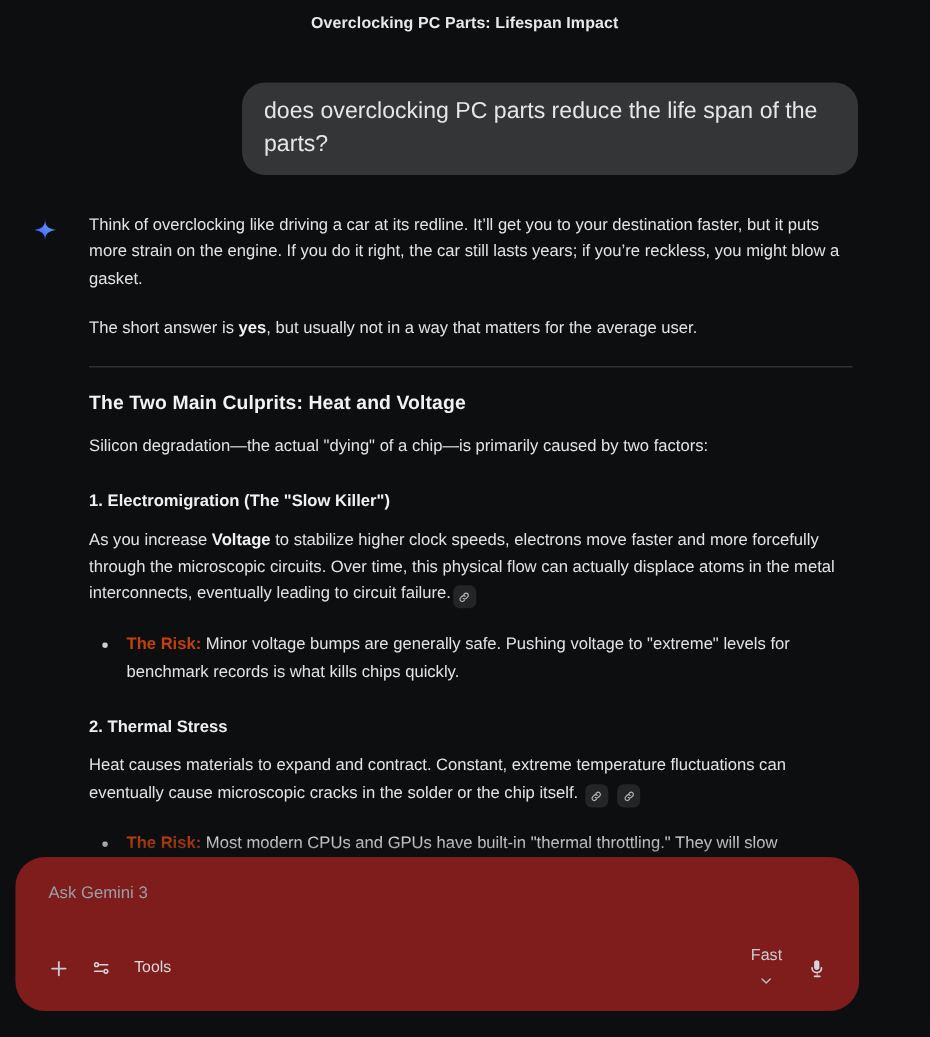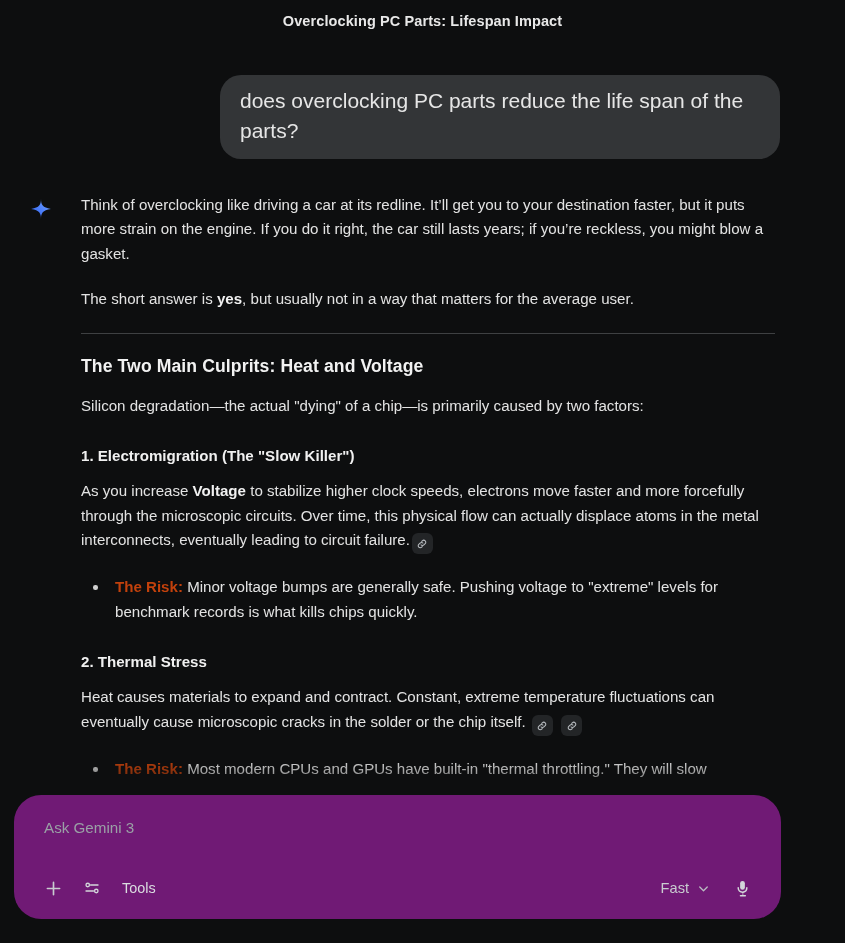--- a/index.html
+++ b/index.html
@@ -157,21 +157,21 @@
     background: linear-gradient(to bottom, rgba(13,14,15,0) 0%, rgba(13,14,15,0.82) 55%, rgba(13,14,15,1) 100%);
     pointer-events: none;
   }
 
   
   .composer {
     position: absolute;
     left: 14px;
     bottom: 24px;
     width: 767px;
-    background: #701a75;
+    background: #7f1d1d;
     border-radius: 27px;
     padding: 20px 22px 14px 22px;
   }
   .composer-input {
     font-size: 15.2px;
     color: #9aa0a6;
     padding: 4px 8px 0 8px;
     min-height: 42px;
     cursor: text;
   }
@@ -204,20 +204,21 @@
   }
   .spacer { flex: 1; }
   .model-pick {
     display: flex;
     align-items: center;
     gap: 7px;
     padding: 6px 8px 6px 11px;
     border-radius: 16px;
     cursor: pointer;
     margin-right: 6px;
+    flex-direction: column;
   }
   .model-pick-label {
     font-size: 14.6px;
     color: #c9ccd0;
   }
 </style>
 </head>
 <body>
 
 <div class="chat-title">Overclocking PC Parts: Lifespan Impact</div>

